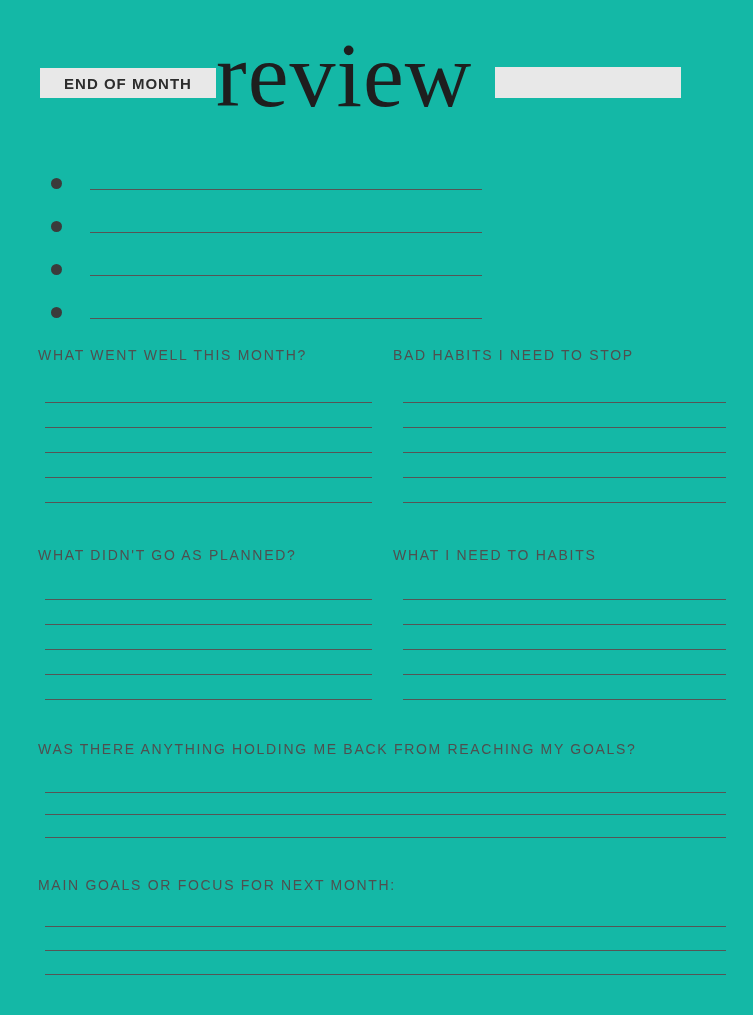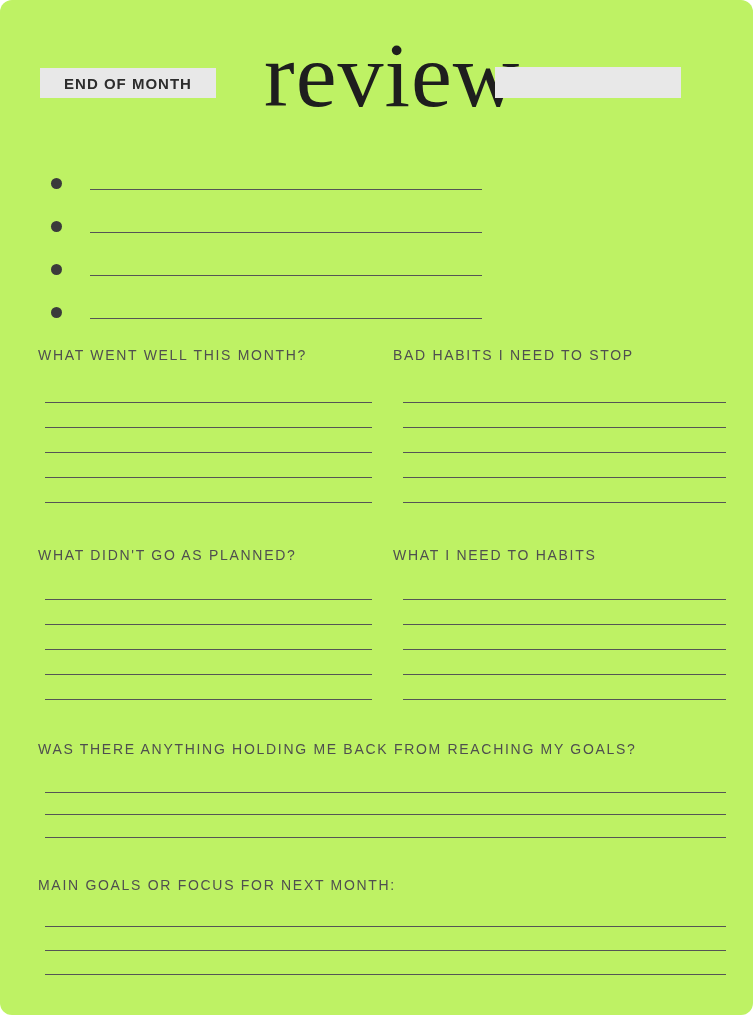--- a/index.html
+++ b/index.html
@@ -9,23 +9,22 @@
     --title-black:#1e1e1e;
     --bullet-gray:#3b3b3b;
     --label-black:#2d2d2d;
   }
   *{margin:0;padding:0;box-sizing:border-box;}
   html,body{background:#fff;}
   body{font-family:"Liberation Sans", sans-serif;}
   .page{
     position:relative;
     width:753px;height:1015px;
-    background:#bef264;
+    background:#14b8a6;
     overflow:hidden;
-    border-radius:12px;
   }
 
   
   .eyebrow-box{
     position:absolute;left:40px;top:68px;
     width:176px;height:30px;
     background:var(--accent-gray);
     display:flex;align-items:center;justify-content:center;
   }
   .eyebrow-box span{
@@ -33,21 +32,20 @@
     letter-spacing:1px;white-space:nowrap;
   }
   .page-title{
     position:absolute;left:216px;top:29px;
     font-family:"Liberation Serif","DejaVu Serif",serif;
     font-weight:400;
     font-size:92px;line-height:1;
     letter-spacing:1px;
     color:var(--title-black);
     white-space:nowrap;
-    margin-left:48px;
   }
   .accent-bar{
     position:absolute;left:495px;top:67px;
     width:186px;height:31px;
     background:var(--accent-gray);
   }
 
   
   .sec-heading{
     position:absolute;

